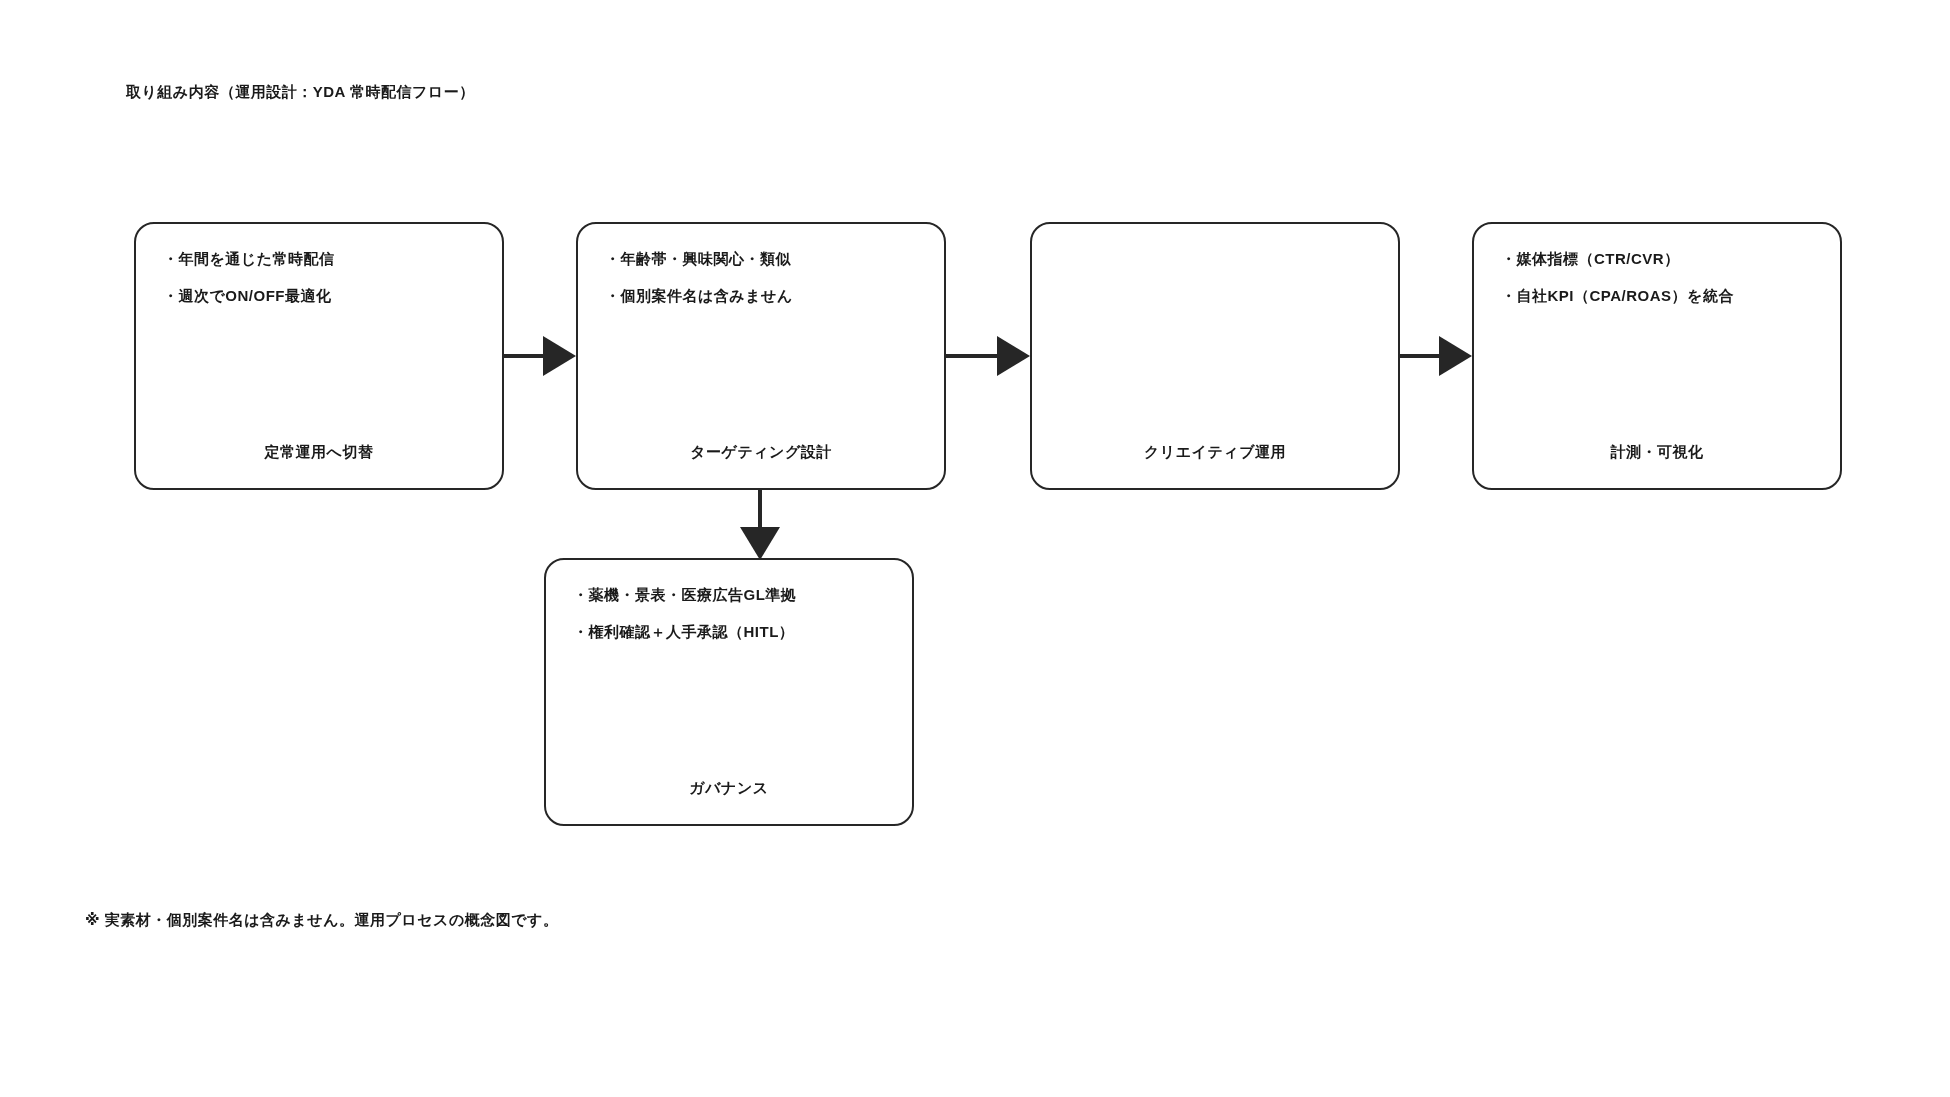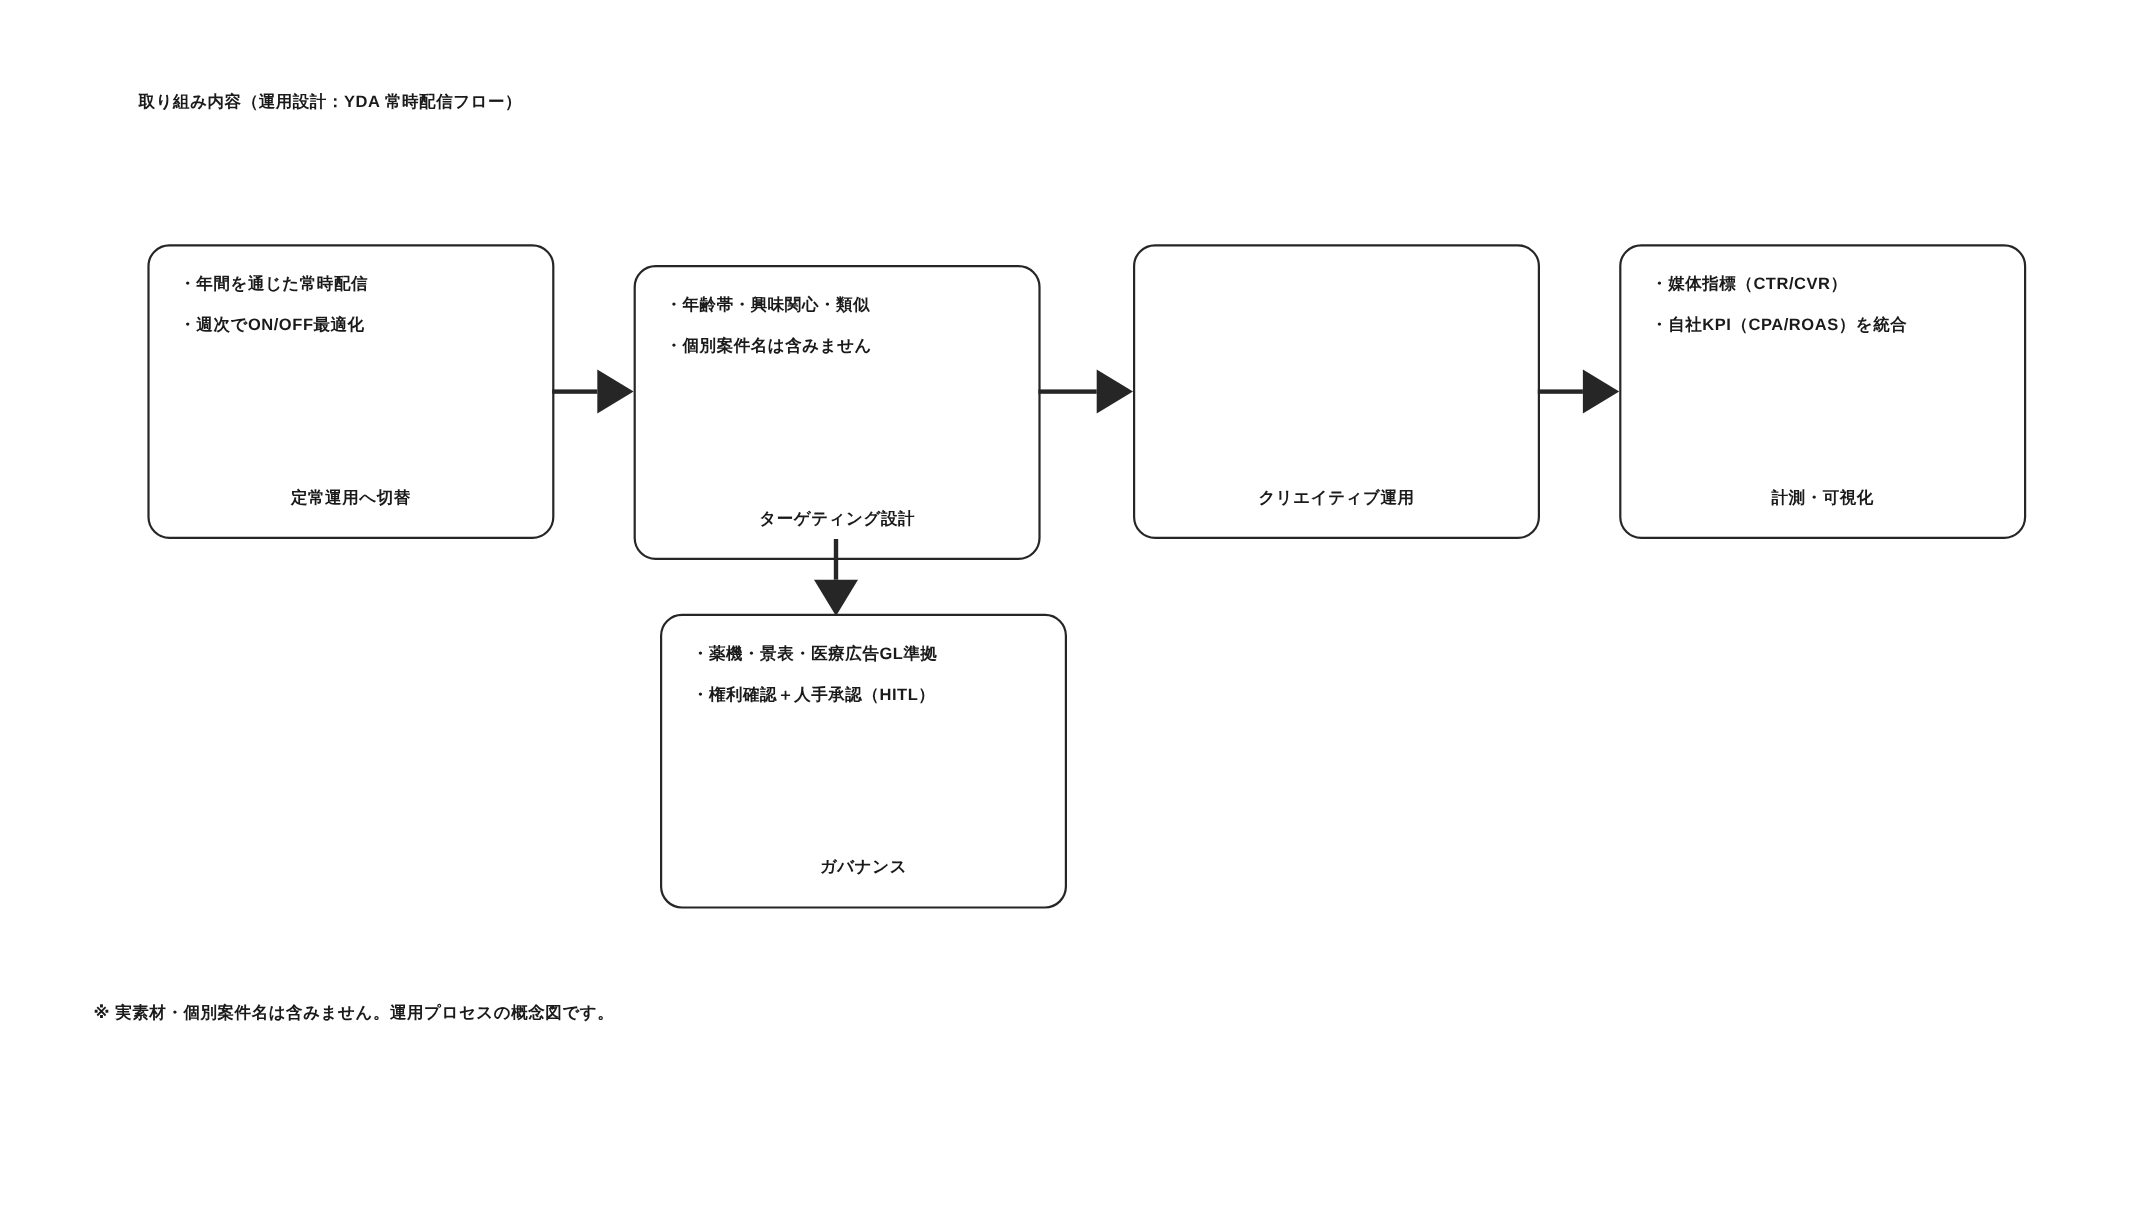--- a/index.html
+++ b/index.html
@@ -61,24 +61,24 @@
     position: absolute;
     left: 0;
     right: 0;
     bottom: 26px;
     text-align: center;
     font-size: 15px;
     font-weight: 700;
     letter-spacing: 0.5px;
   }
   #node-1 { left: 134px; top: 222px; }
-  #node-2 { left: 576px; top: 222px; margin-top: 19px; }
+  #node-2 { left: 576px; top: 222px; }
   #node-3 { left: 1030px; top: 222px; }
   #node-4 { left: 1472px; top: 222px; }
-  #node-5 { left: 600px; top: 558px; padding-left: 36px; }
+  #node-5 { left: 544px; top: 558px; padding-left: 36px; }
 
   .arrow-h {
     position: absolute;
     top: 336px;
     height: 40px;
     display: flex;
     align-items: center;
   }
   .arrow-h .shaft {
     height: 3.5px;

